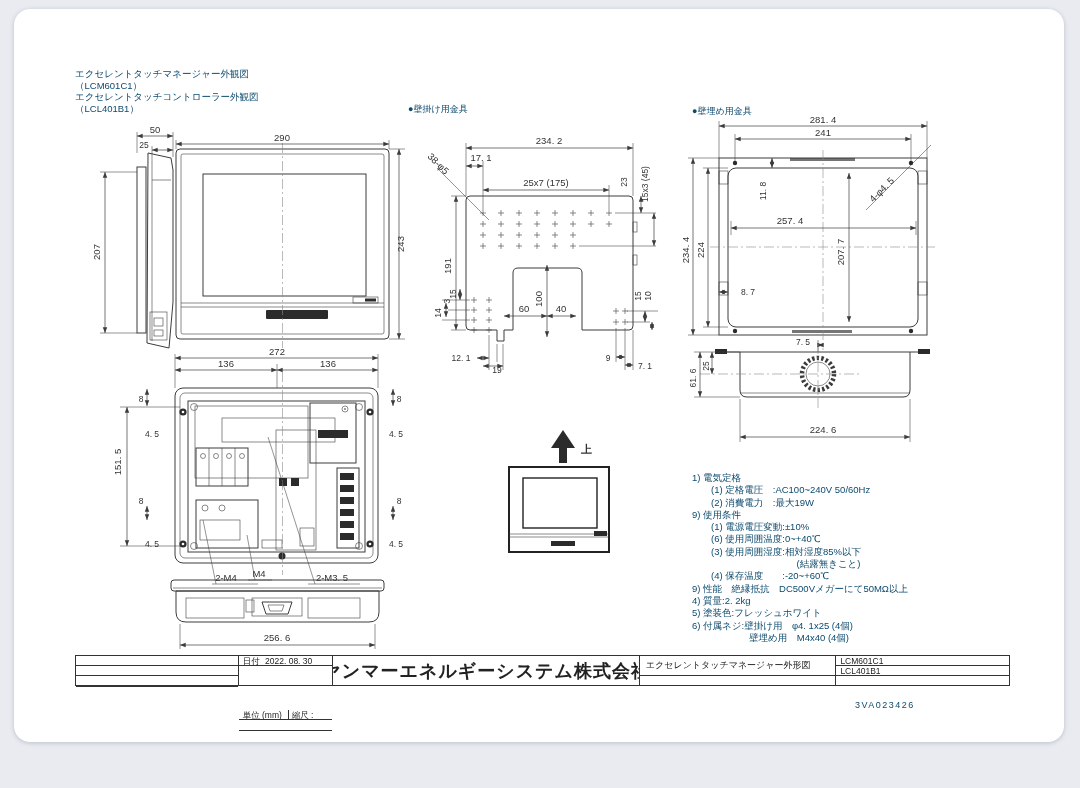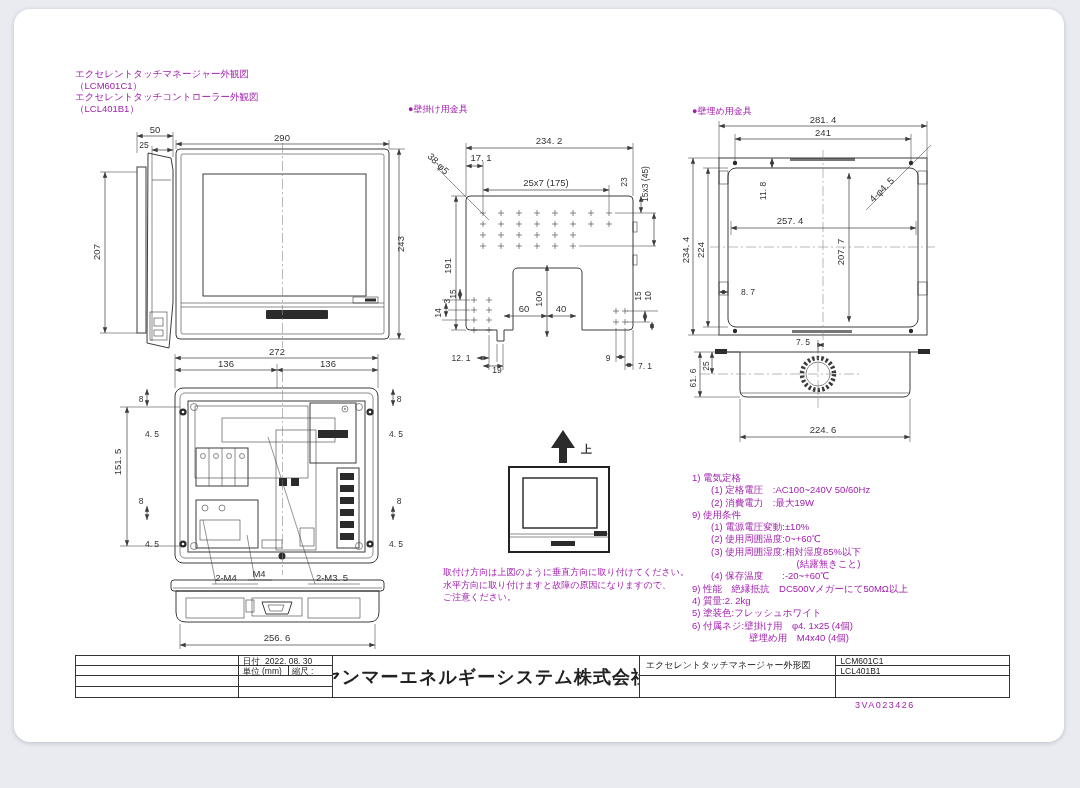--- a/index.html
+++ b/index.html
@@ -1,28 +1,28 @@
 <!DOCTYPE html>
 <html><head>
 <meta charset="utf-8">
 <style>
   html,body{margin:0;padding:0;}
   body{background:#e9ebf1;font-family:"Liberation Sans",sans-serif;}
   .stage{position:relative;width:1080px;height:788px;overflow:hidden;background:#e9ebf1;}
   .sheet{position:absolute;left:14px;top:9px;width:1050px;height:733px;background:#ffffff;
          border-radius:16px;box-shadow:0 1px 4px rgba(60,60,90,.25);}
   .art{position:absolute;left:0;top:0;}
-  .txt{position:absolute;color:#a21caf;}
+  .txt{position:absolute;color:#0c4a6e;}
   .hdr div{font-size:9.5px;line-height:11.5px;white-space:pre;}
   .lbl{font-size:9px;font-weight:normal;}
   .note div{font-size:9px;line-height:12.5px;white-space:pre;}
   .specs div{font-size:9.5px;line-height:12.3px;white-space:pre;}
   .up{font-size:11px;font-weight:bold;}
   
-  .tb{position:absolute;left:75px;top:655px;width:935px;height:43px;display:flex;
+  .tb{position:absolute;left:75px;top:655px;width:935px;height:31px;display:flex;
       border:1.5px solid #333;box-sizing:border-box;color:#222;}
   .tb *{box-sizing:border-box;}
   .tcol{height:100%;}
   .bR{border-right:1px solid #333;}
   .bB{border-bottom:1px solid #333;}
   .rS{height:10.2px;font-size:8.5px;line-height:10px;padding-left:4px;white-space:nowrap;overflow:hidden;}
   .rT{height:20.4px;font-size:9px;display:flex;align-items:center;padding-left:6px;white-space:nowrap;overflow:hidden;}
   .company{display:flex;align-items:center;justify-content:center;font-size:18px;font-weight:bold;
            letter-spacing:1px;white-space:nowrap;overflow:hidden;}
   .unitrow{display:flex;}
@@ -366,33 +366,28 @@
   <div class="txt hdr" style="left:75px;top:68px;">
     <div>エクセレントタッチマネージャー外観図</div>
     <div>（LCM601C1）</div>
     <div>エクセレントタッチコントローラー外観図</div>
     <div>（LCL401B1）</div>
   </div>
 
   <div class="txt lbl" style="left:408px;top:103px;">●壁掛け用金具</div>
   <div class="txt lbl" style="left:692px;top:105px;">●壁埋め用金具</div>
 
-  <div class="txt note" style="left:443px;top:566px;">
-    <div>取付け方向は上図のように垂直方向に取り付けてください。</div>
-    <div>水平方向に取り付けますと故障の原因になりますので、</div>
-    <div>ご注意ください。</div>
-  </div>
 
   <div class="txt specs" style="left:692px;top:472px;">
     <div>1) 電気定格</div>
     <div>　　(1) 定格電圧　:AC100~240V 50/60Hz</div>
     <div>　　(2) 消費電力　:最大19W</div>
     <div>9) 使用条件</div>
     <div>　　(1) 電源電圧変動:±10%</div>
-    <div>　　(2) 使用周囲温度:0~+60℃</div>
+    <div>　　(6) 使用周囲温度:0~+40℃</div>
     <div>　　(3) 使用周囲湿度:相対湿度85%以下</div>
     <div>　　　　　　　　　　　(結露無きこと)</div>
     <div>　　(4) 保存温度　　:-20~+60℃</div>
     <div>9) 性能　絶縁抵抗　DC500Vメガーにて50MΩ以上</div>
     <div>4) 質量:2. 2kg</div>
     <div>5) 塗装色:フレッシュホワイト</div>
     <div>6) 付属ネジ:壁掛け用　φ4. 1x25 (4個)</div>
     <div>　　　　　　壁埋め用　M4x40 (4個)</div>
   </div>
 
@@ -401,21 +396,21 @@
       <div class="rS bB"></div>
       <div class="rS bB"></div>
       <div class="rS bB"></div>
       <div class="rS"></div>
     </div>
     <div class="tcol bR" style="width:95px;">
       <div class="rS bB">
         <span>日付</span>
         <span style="margin-left:3px;">2022. 08. 30</span>
       </div>
-      <div class="rS bB unitrow" style="padding-left:0;">
+      <div class="rS bB unitrow" style="padding-left:0;margin-top:44px;">
         <span class="bR" style="width:50px;padding-left:4px;">単位 (mm)</span>
         <span style="padding-left:3px;text-align:right;">縮尺 :</span>
       </div>
       <div class="rS bB"></div>
       <div class="rS"></div>
     </div>
     <div class="tcol bR company" style="width:307px;">ヤンマーエネルギーシステム株式会社</div>
     <div class="tcol bR" style="width:197px;">
       <div class="rT bB">エクセレントタッチマネージャー外形図</div>
     </div>

